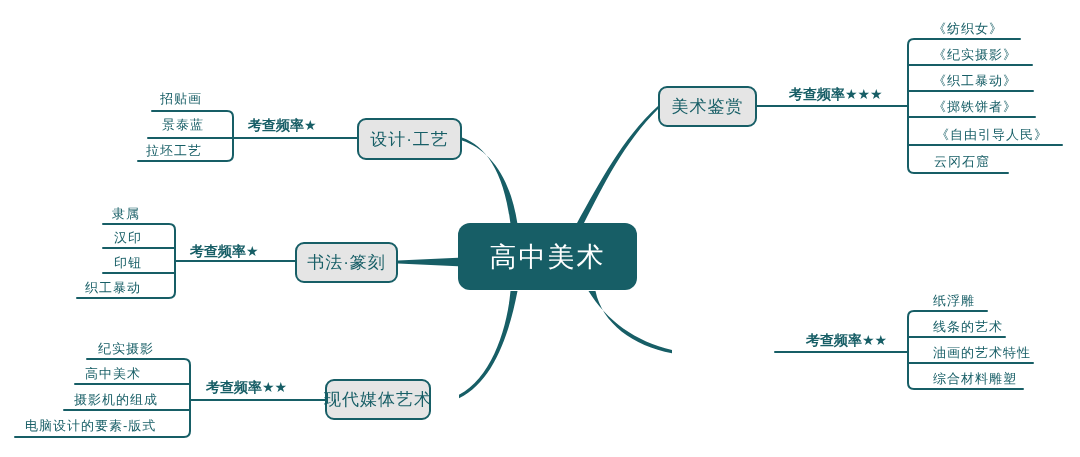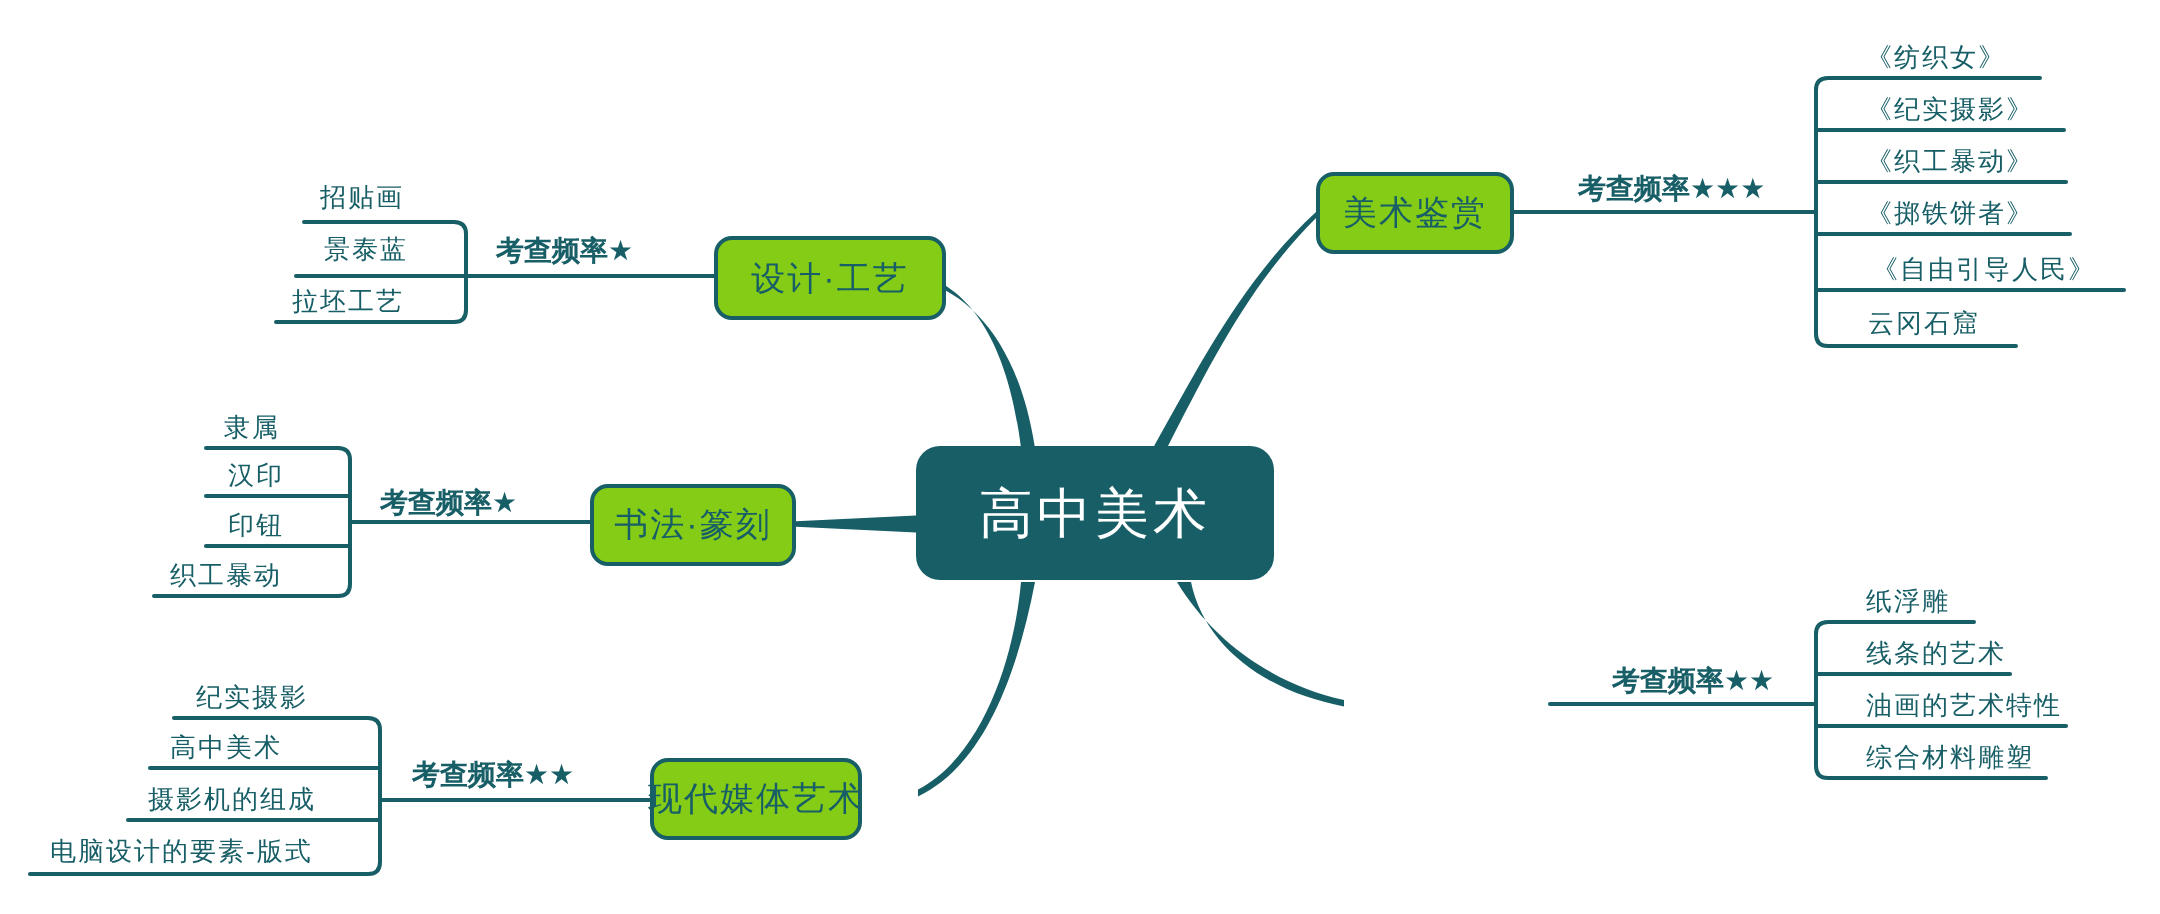--- a/index.html
+++ b/index.html
@@ -15,21 +15,21 @@
     position:absolute;z-index:2;
     display:flex;align-items:center;justify-content:center;
     box-sizing:border-box;
   }
   .central{
     background:#175e66;color:#ffffff;
     border-radius:12px;
     font-size:27px;letter-spacing:2px;
   }
   .topic{
-    background:#84cc16;color:#175e66;
+    background:#e5e5e5;color:#175e66;
     border:2px solid #175e66;border-radius:9px;
     font-size:17px;letter-spacing:1px;
     white-space:nowrap;
   }
   .leaf{
     position:absolute;z-index:2;
     color:#175e66;font-size:13px;line-height:1.1;
     white-space:nowrap;letter-spacing:1px;
   }
   .freq{
@@ -76,21 +76,21 @@
       <path d="M462 137.5 C486 146 504 172 510.5 224 L517.5 224 C510 175 488 149 462 140.5 Z"></path>
       <path d="M398 260.6 L458 257.8 L458 266.2 L398 263.4 Z"></path>
       <path d="M459 394.8 C491 378 507 330 510.5 291 L517.5 291 C509 335 493 382 459 398.2 Z"></path>
       <path d="M658 106 C622 139 600 182 576.5 224 L583.5 224 C604 184 624 143 658 109 Z"></path>
       <path d="M588.5 291 C606 320 636 342 672 350 L672 353.2 C633 346 602 323 595.5 291 Z"></path>
     </g>
   </svg>
 
   <div class="node central" style="left:458px;top:223px;width:179px;height:67px;">高中美术</div>
 
-  <div class="node topic" style="left:357px;top:118px;width:116px;height:42px;">设计·工艺</div>
+  <div class="node topic" style="left:357px;top:118px;width:105px;height:42px;">设计·工艺</div>
   <div class="node topic" style="left:295px;top:242px;width:103px;height:41px;">书法·篆刻</div>
   <div class="node topic" style="left:325px;top:379px;width:106px;height:41px;">现代媒体艺术</div>
   <div class="node topic" style="left:658px;top:86px;width:99px;height:41px;">美术鉴赏</div>
 
   <div class="freq" style="left:248px;top:118px;">考查频率★</div>
   <div class="freq" style="left:190px;top:244px;">考查频率★</div>
   <div class="freq" style="left:206px;top:380px;">考查频率★★</div>
   <div class="freq" style="left:789px;top:87px;">考查频率★★★</div>
   <div class="freq" style="left:806px;top:333px;">考查频率★★</div>
 

